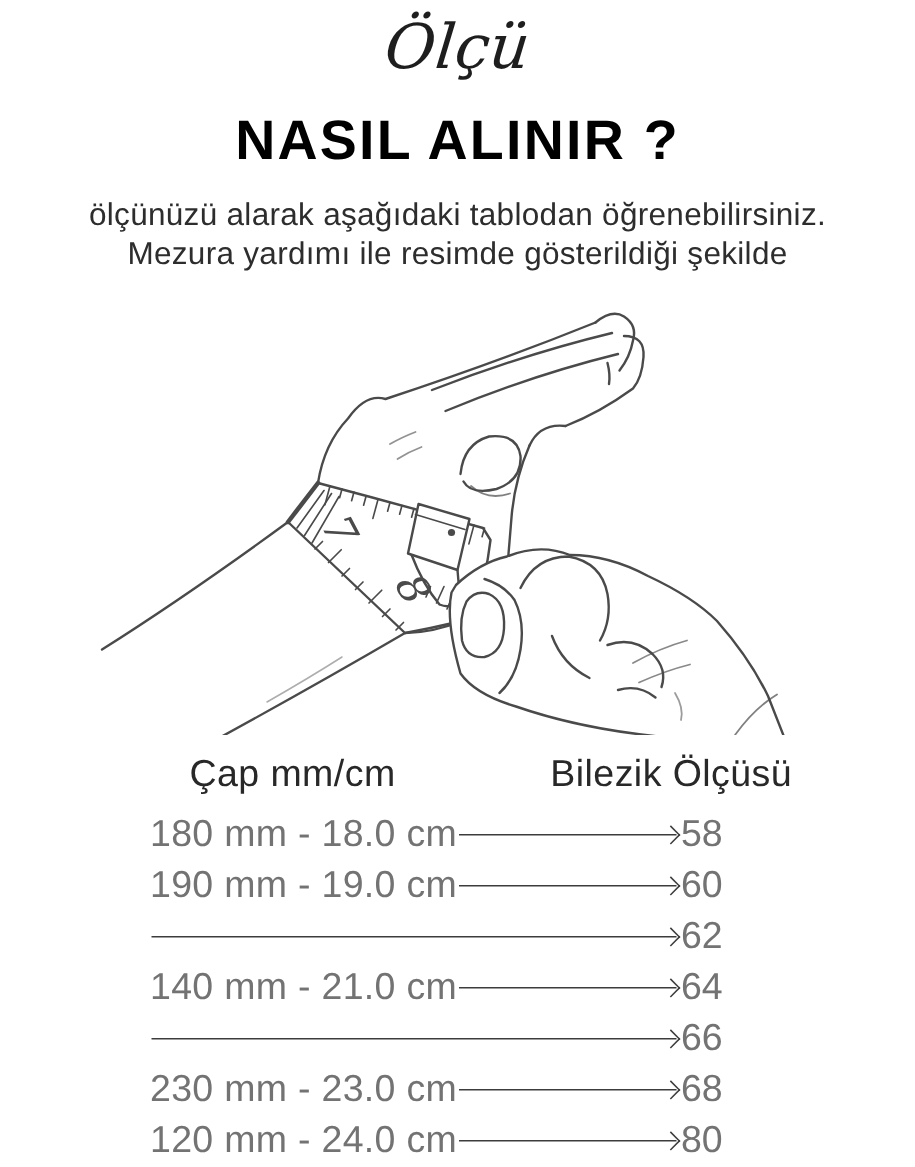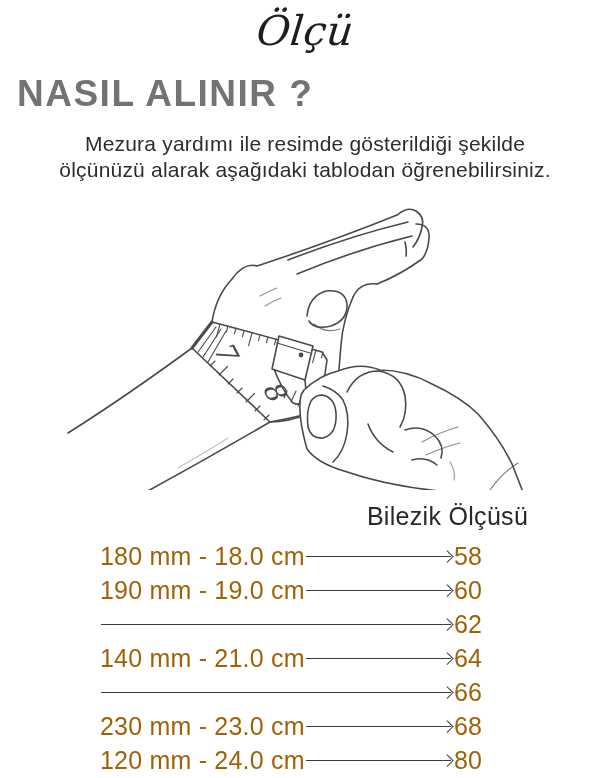--- a/index.html
+++ b/index.html
@@ -6,53 +6,53 @@
   .page{
     position:relative;width:610px;height:778px;background:#fff;overflow:hidden;
     font-family:"Liberation Sans",sans-serif;color:#262626;
   }
   .script-title{
     position:absolute;top:5px;left:0;right:0;text-align:center;
     font-family:"DejaVu Serif",serif;font-style:italic;font-size:41px;line-height:52px;
     color:#1e1e1e;transform:skewX(-6deg);
   }
   .main-heading{
-    position:absolute;top:72px;left:17px;right:0;
-    font-size:37px;line-height:44px;font-weight:bold;letter-spacing:1.5px;color:#737373;
+    position:absolute;top:72px;left:0;right:0;text-align:center;
+    font-size:37px;line-height:44px;font-weight:bold;letter-spacing:1.5px;color:#000000;
   }
   .subtitle{
     position:absolute;top:131px;left:0;right:0;text-align:center;
     font-size:21px;line-height:26px;color:#2d2d2d;letter-spacing:0.2px;
   }
   .illustration{position:absolute;top:200px;left:60px;width:490px;height:290px;}
   .col-header{position:absolute;top:502px;font-size:25px;color:#282828;text-align:center;letter-spacing:0.3px;}
   .col-header.c1{left:100px;width:190px;}
   .col-header.c2{left:355px;width:185px;}
   .size-rows{position:absolute;top:539px;left:100px;width:390px;}
-  .size-row{display:flex;align-items:center;height:34px;font-size:25px;color:#a16207;}
+  .size-row{display:flex;align-items:center;height:34px;font-size:25px;color:#737373;}
   .size-row .cap{white-space:nowrap;letter-spacing:0.2px;}
   .size-row .arrow{flex:1;height:0;border-top:1.7px solid #3c3c3c;position:relative;margin:0 3px 0 1px;}
   .size-row .arrow::after{
     content:"";position:absolute;right:0;top:-4.9px;width:7.5px;height:7.5px;
     border-top:1.7px solid #3c3c3c;border-right:1.7px solid #3c3c3c;transform:rotate(45deg);
   }
   .size-row .size{width:36px;text-align:left;}
 </style>
 </head>
 <body>
 
 <div class="page">
 
   <div class="script-title">Ölçü</div>
 
   <div class="main-heading">NASIL ALINIR ?</div>
 
   <div class="subtitle">
+    <div>ölçünüzü alarak aşağıdaki tablodan öğrenebilirsiniz.</div>
     <div>Mezura yardımı ile resimde gösterildiği şekilde</div>
-    <div>ölçünüzü alarak aşağıdaki tablodan öğrenebilirsiniz.</div>
   </div>
 
   <svg class="illustration" viewBox="0 0 490 290" xmlns="http://www.w3.org/2000/svg">
     <g stroke="#4a4a4a" fill="none" stroke-width="1.6" stroke-linecap="round" stroke-linejoin="round">
 
       <g>
         <path d="M8,233 Q65,197 132,148"></path>
         <path d="M86,292 Q150,257 210,222"></path>
         <path d="M118,268 Q146,252 168,238" opacity="0.45" stroke-width="1"></path>
       </g>
@@ -108,20 +108,21 @@
         <path d="M345,230 Q362,224 375,236 Q385,246 381,258"></path>
         <path d="M352,260 Q366,256 377,265"></path>
         <path d="M362,242 Q380,232 398,227" opacity="0.65" stroke-width="1.2"></path>
         <path d="M366,255 Q384,247 400,243" opacity="0.65" stroke-width="1.2"></path>
         <path d="M390,262 Q396,272 394,280" opacity="0.55" stroke-width="1.2"></path>
         <path d="M430,290 Q443,272 458,263" opacity="0.7" stroke-width="1.2"></path>
       </g>
     </g>
   </svg>
 
+  <div class="col-header c1">Çap mm/cm</div>
   <div class="col-header c2">Bilezik Ölçüsü</div>
 
   <div class="size-rows">
     <div class="size-row">
       <span class="cap">180 mm - 18.0 cm</span>
       <span class="arrow"></span>
       <span class="size">58</span>
     </div>
     <div class="size-row">
       <span class="cap">190 mm - 19.0 cm</span>

